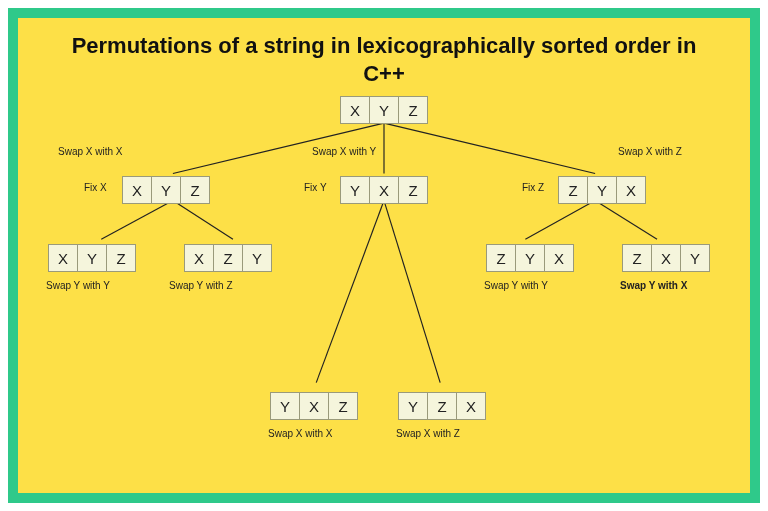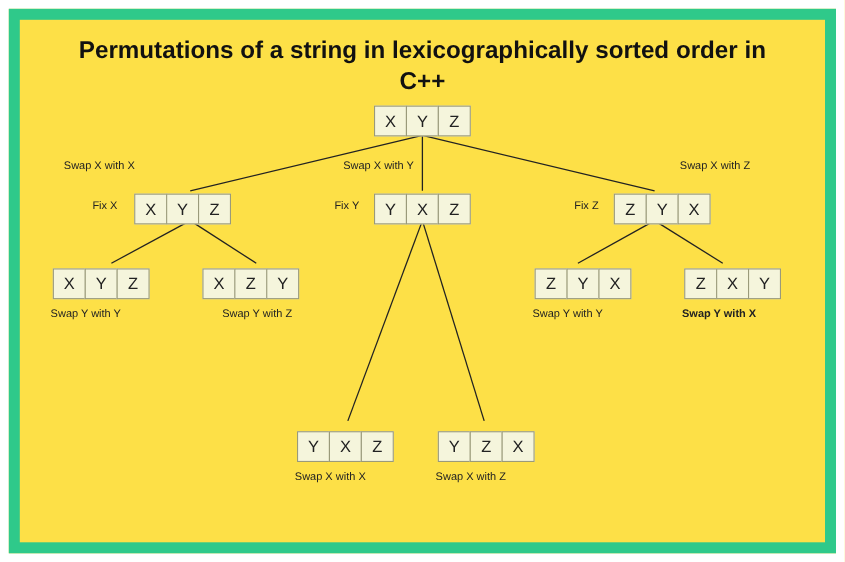--- a/index.html
+++ b/index.html
@@ -131,21 +131,21 @@
       <div class="cell">Y</div>
       <div class="cell">X</div>
     </div>
     <div class="chars" style="left:604px; top:148px;">
       <div class="cell">Z</div>
       <div class="cell">X</div>
       <div class="cell">Y</div>
     </div>
 
     <div class="label" style="left:28px;  top:184px;">Swap Y with Y</div>
-    <div class="label" style="left:184px; top:184px;">Swap Y with Z</div>
+    <div class="label" style="left:151px; top:184px;">Swap Y with Z</div>
     <div class="label" style="left:466px; top:184px;">Swap Y with Y</div>
     <div class="label" style="left:602px; top:184px;font-weight:bold;">Swap Y with X</div>
 
     <div class="chars" style="left:252px; top:296px;">
       <div class="cell">Y</div>
       <div class="cell">X</div>
       <div class="cell">Z</div>
     </div>
     <div class="chars" style="left:380px; top:296px;">
       <div class="cell">Y</div>

